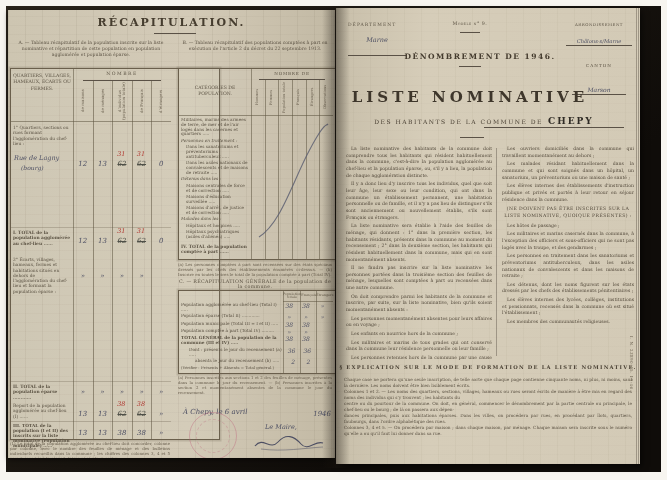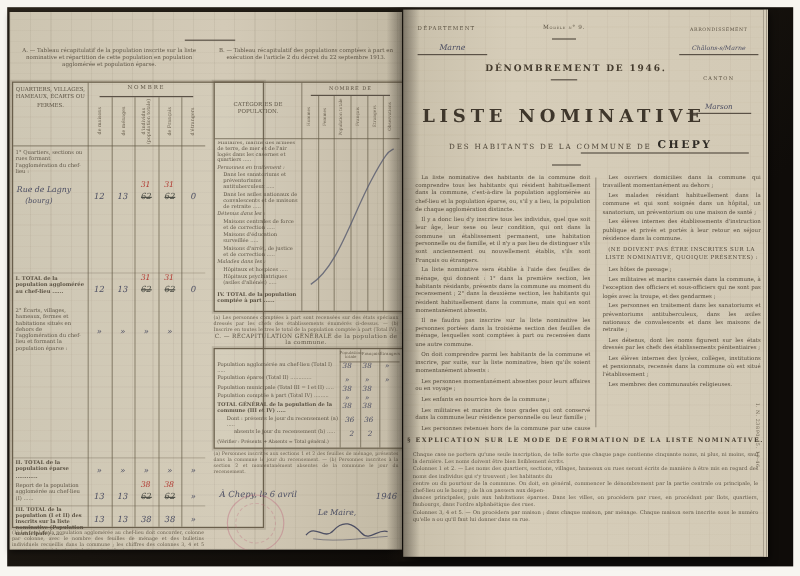--- a/index.html
+++ b/index.html
@@ -51,20 +51,21 @@
 </style>
 </head>
 <body>
 
 <div class="shot">
   <div class="backdrop"></div>
 
   <div class="page page-left">
     <div class="ruling"></div>
 
+    <div class="abs ctr" style="left:0;top:6px;width:100%;font-size:11px;font-weight:bold;letter-spacing:2px;color:#463d2f;">RÉCAPITULATION.</div>
     <div class="abs rule" style="left:146px;top:23px;width:42px;"></div>
 
     <div class="abs ctr tiny" style="left:2px;top:30px;width:162px;font-size:4.6px;line-height:1.3;">A. — Tableau récapitulatif de la population inscrite sur la liste nominative et répartition de cette population en population agglomérée et population éparse.</div>
     <div class="abs ctr tiny" style="left:170px;top:30px;width:154px;font-size:4.6px;line-height:1.3;">B. — Tableau récapitulatif des populations comptées à part en exécution de l'article 2 du décret du 22 septembre 1913.</div>
 
     <div class="abs tbl" style="left:2px;top:58px;width:160px;height:370px;">
       <div class="abs ctr tiny" style="left:1px;top:4px;width:60px;font-size:4.6px;line-height:1.4;">QUARTIERS, VILLAGES, HAMEAUX, ÉCARTS OU FERMES.</div>
       <div class="abs ctr tiny" style="left:62px;top:2px;width:98px;font-size:4.6px;letter-spacing:1.5px;">NOMBRE</div>
       <div class="abs rule" style="left:72px;top:11px;width:78px;"></div>
       <div class="abs" style="left:62px;top:12px;width:98px;height:40px;display:flex;">
@@ -388,35 +389,35 @@
       <div class="abs stamp-ring" style="left:16px;top:4px;width:46px;height:46px;">
         <div class="inner"></div>
       </div>
     </div>
   </div>
 
   <div class="page page-right">
     <div class="ruling" style="opacity:.6;"></div>
 
     <div class="abs tiny" style="left:12px;top:14px;font-size:4.5px;letter-spacing:1px;">DÉPARTEMENT</div>
-    <div class="abs ctr hw" style="left:12px;top:28px;width:58px;font-size:6.5px;border-bottom:1px solid #5a5146;padding-bottom:1px;">Marne</div>
+    <div class="abs ctr hw" style="left:12px;top:28px;width:58px;font-size:6.5px;border-bottom:1px solid #5a5146;padding-bottom:11px;">Marne</div>
 
     <div class="abs ctr tiny" style="left:34px;top:13px;width:200px;font-size:4.8px;font-variant:small-caps;letter-spacing:.5px;">Modèle n° 9.</div>
     <div class="abs rule" style="left:124px;top:24px;width:20px;"></div>
 
     <div class="abs ctr tiny" style="left:228px;top:14px;width:70px;font-size:3.9px;letter-spacing:.5px;">ARRONDISSEMENT</div>
     <div class="abs ctr hw" style="left:230px;top:30px;width:66px;font-size:5.2px;border-bottom:1px solid #5a5146;padding-bottom:1px;">Châlons-s/Marne</div>
     <div class="abs ctr tiny" style="left:240px;top:55px;width:46px;font-size:4.2px;letter-spacing:1px;">CANTON</div>
     <div class="abs ctr hw" style="left:236px;top:78px;width:54px;font-size:6px;border-bottom:1px solid #5a5146;padding-bottom:1px;">Marson</div>
 
     <div class="abs ctr" style="left:44px;top:44px;width:200px;font-size:7.5px;font-weight:bold;letter-spacing:1.5px;color:#44 3b2e;color:#443b2e;">DÉNOMBREMENT DE 1946.</div>
     <div class="abs rule" style="left:123px;top:58px;width:22px;"></div>
 
     <div class="abs ctr" style="left:0;top:80px;width:268px;font-size:15px;font-weight:bold;letter-spacing:4px;color:#3e362b;">LISTE NOMINATIVE</div>
-    <div class="abs" style="left:8px;top:108px;width:280px;display:flex;align-items:flex-end;justify-content:center;gap:5px;">
+    <div class="abs" style="left:8px;top:108px;width:280px;display:flex;align-items:center;justify-content:center;gap:5px;">
       <span style="font-size:6px;letter-spacing:1.5px;color:#4c4336;">DES HABITANTS DE LA COMMUNE DE</span>
       <span style="font-size:9px;font-weight:bold;letter-spacing:2px;color:#2f2b25;">CHEPY</span>
     </div>
     <div class="abs" style="left:148px;top:119px;width:140px;border-bottom:1px solid #5a5146;"></div>
     <div class="abs rule" style="left:124px;top:129px;width:24px;"></div>
 
     <div class="abs para just" style="left:10px;top:138px;width:146px;height:214px;overflow:hidden;font-size:4.6px;line-height:1.45;">
 
     <p>La liste nominative des habitants de la commune doit comprendre tous les habitants qui résident habituellement dans la commune, c'est-à-dire la population agglomérée au chef-lieu et la population éparse, ou, s'il y a lieu, la population de chaque agglomération distincte.</p>
         <p>Il y a donc lieu d'y inscrire tous les individus, quel que soit leur âge, leur sexe ou leur condition, qui ont dans la commune un établissement permanent, une habitation personnelle ou de famille, et il n'y a pas lieu de distinguer s'ils sont anciennement ou nouvellement établis, s'ils sont Français ou étrangers.</p>

